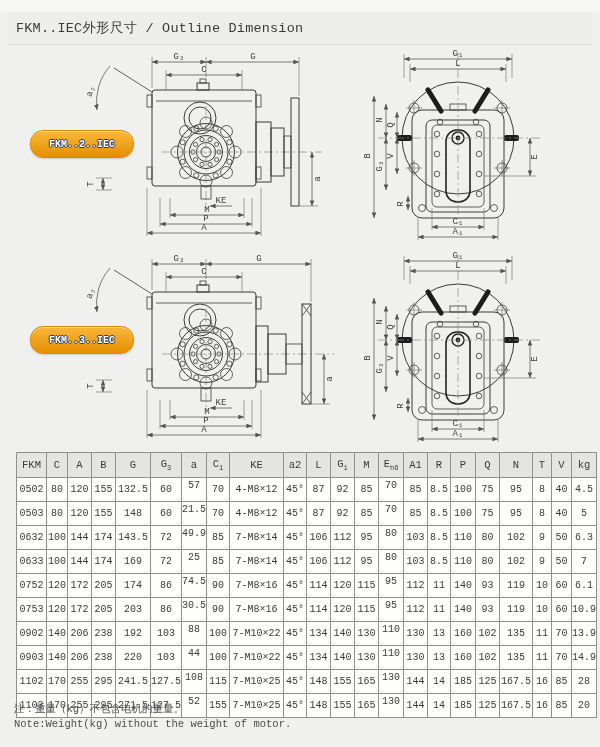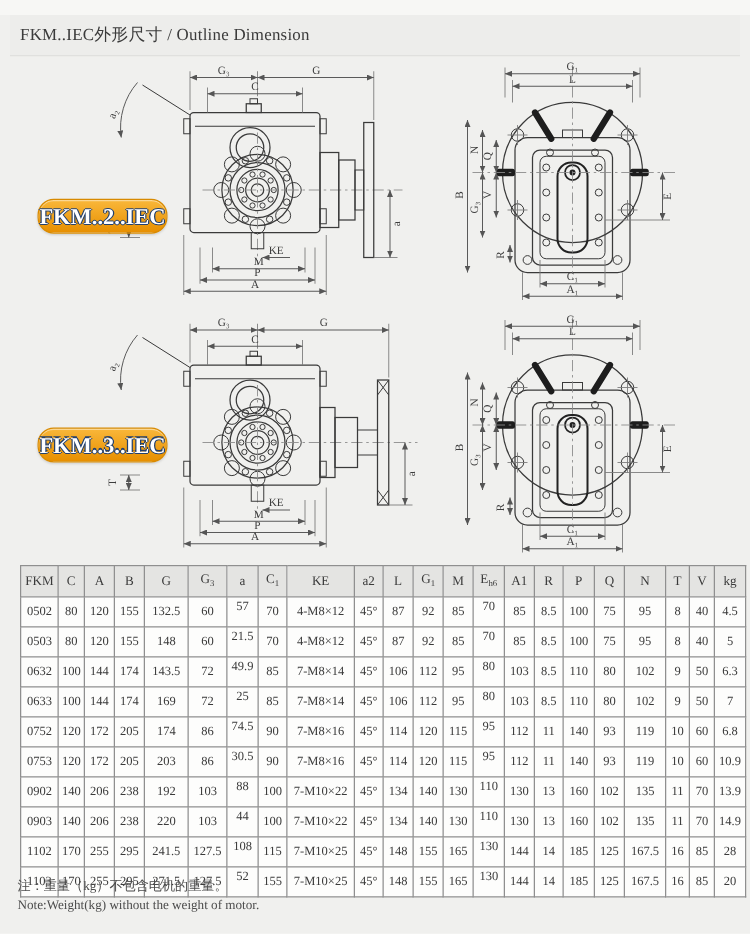--- a/index.html
+++ b/index.html
@@ -1,27 +1,27 @@
 <!DOCTYPE html>
 <html><head>
 <meta charset="utf-8">
 <style>
   html,body{margin:0;padding:0;}
   .page{position:relative;width:600px;height:747px;background:#f0f0ee;
-        font-family:Liberation Serif, serif;overflow:hidden;}
+        font-family:Liberation Mono, monospace;overflow:hidden;}
   .topstrip{position:absolute;left:0;top:0;width:600px;height:12px;background:#f7f7f5;}
   .titlebar{position:absolute;left:8px;top:12px;width:584px;height:32px;background:#ededeb;
             border-bottom:1px solid #e0e0de;display:flex;align-items:center;}
   .title{font-size:13.5px;color:#3b3b3b;padding-left:8px;letter-spacing:.2px;}
   .badge{position:absolute;left:30px;width:102px;height:26px;border-radius:13px;
          background:linear-gradient(#f9b73a,#e78f00);border:1px solid #d88a00;
          box-shadow:inset 0 1px 0 rgba(255,255,255,.45), 0 1px 2px rgba(0,0,0,.15);
          display:flex;align-items:center;justify-content:center;
-         color:#fff;font-weight:bold;font-size:18px;
-         text-shadow:-1px 0 0 #23406e,1px 0 0 #23406e,0 -1px 0 #23406e,0 1px 0 #23406e;margin-top:29px;}
+         color:#fff;font-weight:bold;font-size:10px;
+         text-shadow:-1px 0 0 #23406e,1px 0 0 #23406e,0 -1px 0 #23406e,0 1px 0 #23406e;}
   .drawing{position:absolute;left:0;width:600px;height:200px;}
   .ln{stroke:#3a3a3a;stroke-width:1;fill:none;}
   .lt{stroke:#3a3a3a;stroke-width:.8;fill:none;}
   .dim{stroke:#5a5a5a;stroke-width:.8;fill:none;}
   .ext{stroke:#7a7a7a;stroke-width:.7;fill:none;}
   .cl{stroke:#8a8a8a;stroke-width:.7;fill:none;stroke-dasharray:9 3 2 3;}
   .blk{stroke:#1d1d1d;stroke-width:5;stroke-linecap:round;fill:none;}
   .dt{font-size:9px;fill:#3d3d3d;}
   .tblwrap{position:absolute;left:16px;top:452px;width:568px;}
   table{border-collapse:collapse;width:568px;table-layout:fixed;background:#fdfdfc;}
@@ -404,21 +404,21 @@
       <line class="dim" x1="432" y1="179" x2="484" y2="179" marker-start="url(#ar2)" marker-end="url(#ar2)"></line>
       <text class="dt" x="458" y="176" text-anchor="middle">C₁</text>
       <line class="ext" x1="418" y1="170" x2="418" y2="192"></line>
         <line class="ext" x1="498" y1="170" x2="498" y2="192"></line>
       <line class="dim" x1="418" y1="189" x2="498" y2="189" marker-start="url(#ar2)" marker-end="url(#ar2)"></line>
       <text class="dt" x="458" y="186" text-anchor="middle">A₁</text>
     </g>
   </svg>
 
   <div class="badge" style="top:130px">FKM..2..IEC</div>
-  <div class="badge" style="top:313px">FKM..3..IEC</div>
+  <div class="badge" style="top:326px">FKM..3..IEC</div>
 
   <div class="tblwrap">
     <table>
       <colgroup>
           <col style="width: 30px;">
           <col style="width: 21px;">
           <col style="width: 24px;">
           <col style="width: 24px;">
           <col style="width: 35px;">
           <col style="width: 31px;">
@@ -577,21 +577,21 @@
             <td>120</td>
             <td>115</td>
             <td class="raised">95</td>
             <td>112</td>
             <td>11</td>
             <td>140</td>
             <td>93</td>
             <td>119</td>
             <td>10</td>
             <td>60</td>
-            <td>6.8</td>
+            <td>6.1</td>
           </tr>
           <tr>
             <td>0753</td>
             <td>120</td>
             <td>172</td>
             <td>205</td>
             <td>203</td>
             <td>86</td>
             <td class="raised">30.5</td>
             <td>90</td>

